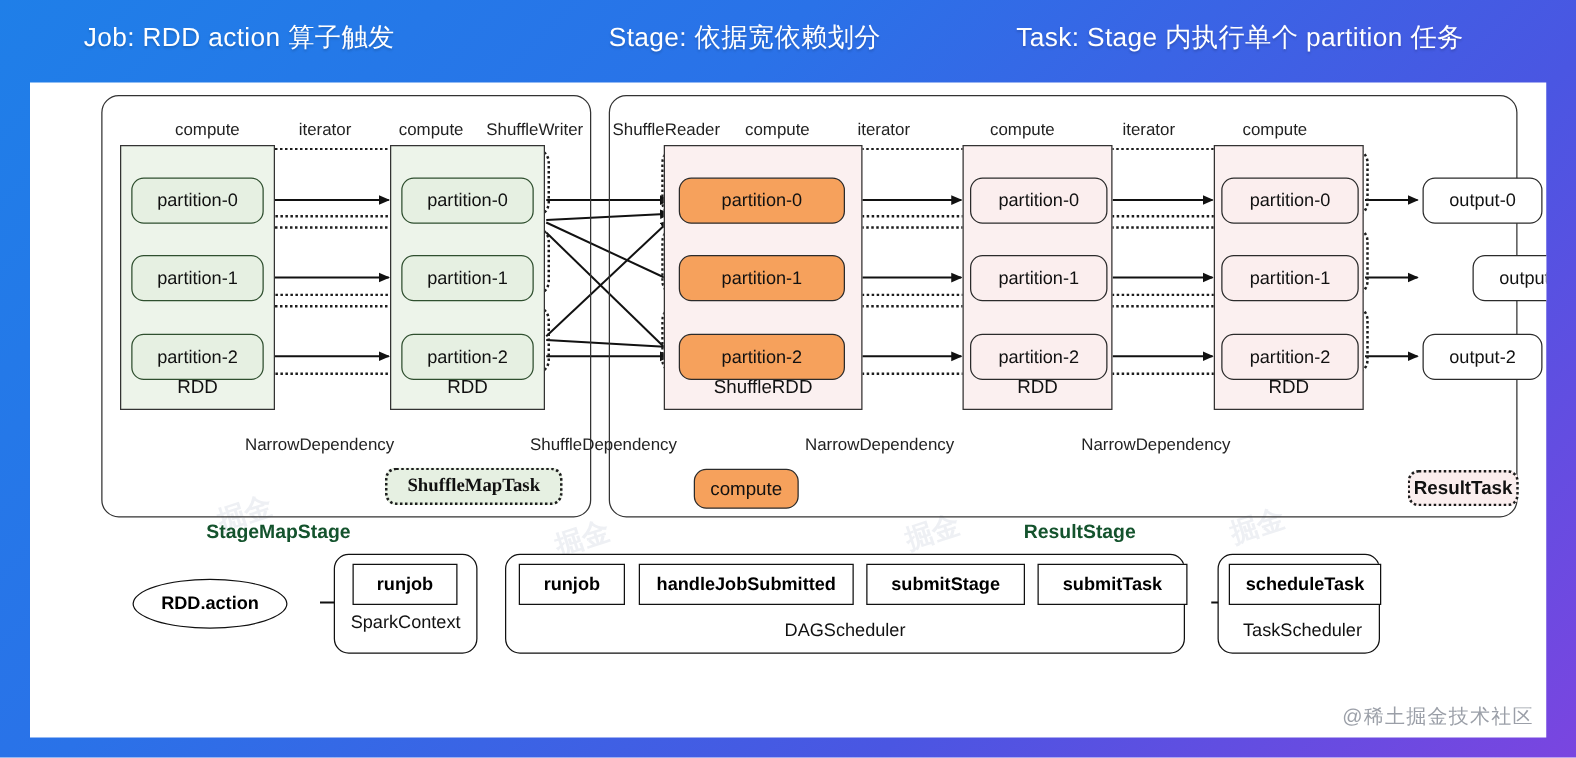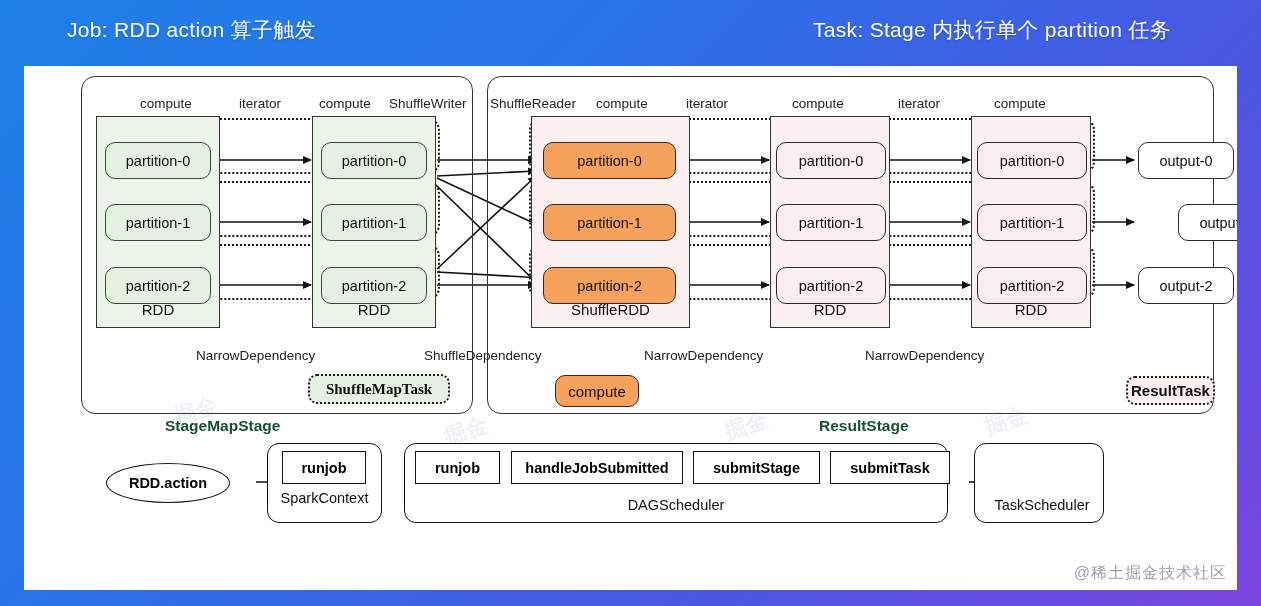--- a/index.html
+++ b/index.html
@@ -87,20 +87,21 @@
   .watermark {
     position:absolute; right:10px; bottom:6px; font-size:16px; color:#8a8f99;
     letter-spacing:1px; white-space:nowrap; opacity:.85;
   }
 </style>
 </head>
 <body>
 
 <div class="header">
   <div class="ht ht0">Job: RDD action 算子触发</div>
+  <div class="ht ht1">Stage: 依据宽依赖划分</div>
   <div class="ht ht2">Task: Stage 内执行单个 partition 任务</div>
 </div>
 
 <div class="canvas">
 
   <div class="bgwm" style="left:150px;  top:330px;">掘金</div>
   <div class="bgwm" style="left:420px;  top:350px;">掘金</div>
   <div class="bgwm" style="left:700px;  top:345px;">掘金</div>
   <div class="bgwm" style="left:960px;  top:340px;">掘金</div>
 
@@ -230,16 +231,17 @@
   <div class="compname" style="left:243px; top:424px; width:115px;">SparkContext</div>
 
   <div class="comp" style="left:380px; top:377px; width:544px; height:80px;"></div>
   <div class="mbox" style="left:391px; top:385px; width:85px; height:33px;">runjob</div>
   <div class="mbox" style="left:487px; top:385px; width:172px; height:33px;">handleJobSubmitted</div>
   <div class="mbox" style="left:669px; top:385px; width:127px; height:33px;">submitStage</div>
   <div class="mbox" style="left:806px; top:385px; width:120px; height:33px;">submitTask</div>
   <div class="compname" style="left:380px; top:431px; width:544px;">DAGScheduler</div>
 
   <div class="comp" style="left:950px; top:377px; width:130px; height:80px;"></div>
+  <div class="mbox" style="left:959px; top:385px; width:122px; height:33px;">scheduleTask</div>
   <div class="compname" style="left:950px; top:431px; width:136px;">TaskScheduler</div>
 
   <div class="watermark">@稀土掘金技术社区</div>
 </div>
 
 </body></html>

